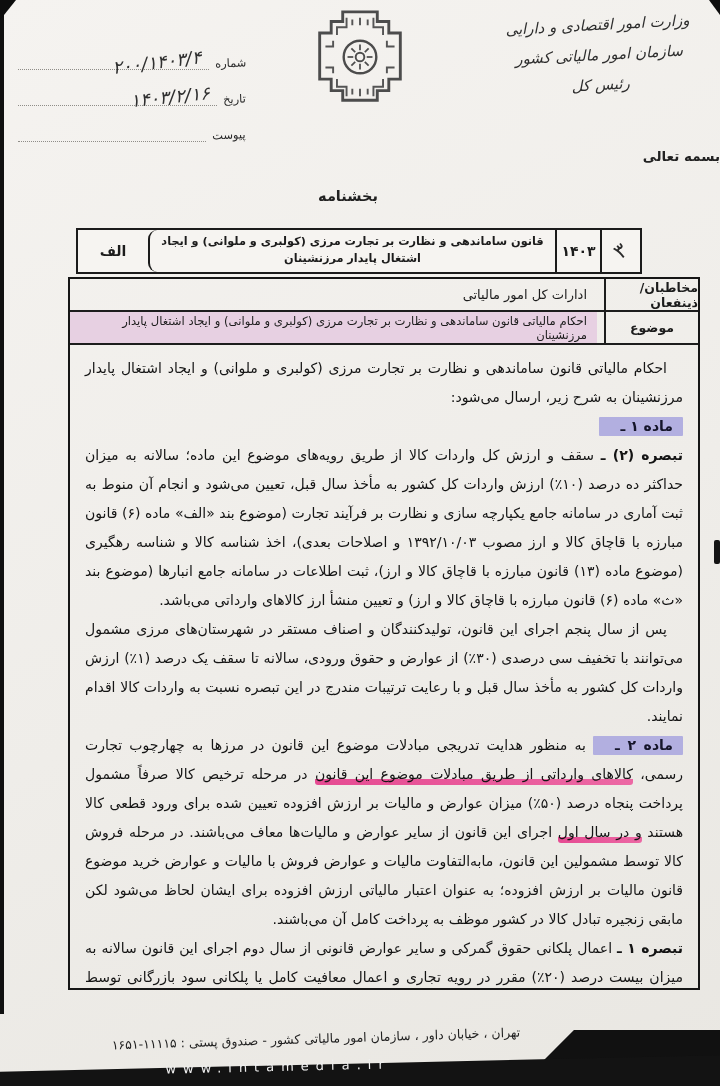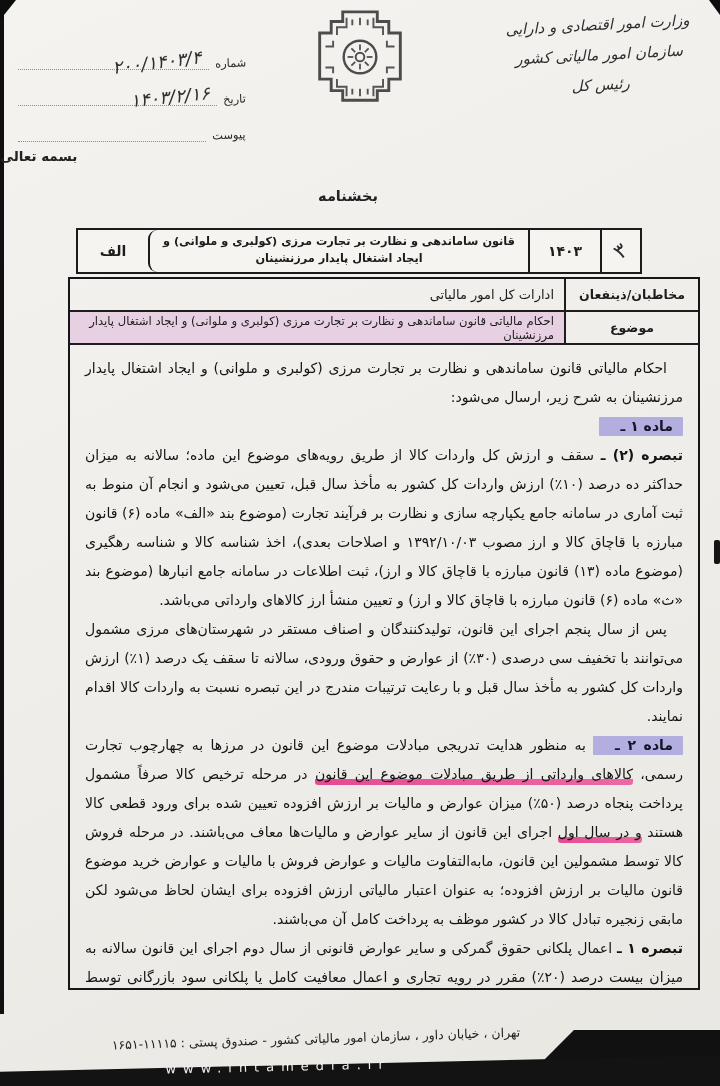--- a/index.html
+++ b/index.html
@@ -35,45 +35,45 @@
   .hlabel { font-size:11.5px; color:#2a2a2a; padding-left:6px; white-space:nowrap; transform:rotate(-2deg); }
   .hline { flex:1; border-bottom:1px dotted #8f8d88; height:24px; position:relative; }
   .hval {
     position:absolute; bottom:2px; right:6px; direction:ltr;
     font-size:18px; color:#2f2f2f; font-style:italic; letter-spacing:2px;
     transform:rotate(-7deg); transform-origin:right bottom; white-space:nowrap;
   }
   .hval.date { transform:rotate(-6deg); }
 
   
-  .basmala   { position:absolute; top:148px; left:0; width:720px; text-align:left; font-weight:bold; font-size:13.5px; color:#222; }
+  .basmala   { position:absolute; top:148px; left:0; width:720px; text-align:right; font-weight:bold; font-size:13.5px; color:#222; }
   .doc-type  { position:absolute; top:188px; left:0; width:696px; text-align:center; font-weight:bold; font-size:14.5px; color:#222; }
 
   
   .class-bar {
     position:absolute; top:228px; right:78px; width:566px; height:46px;
     display:flex; direction:rtl; border:2px solid #1b1b1b; background:#f6f4f1;
   }
   .class-cell { display:flex; align-items:center; justify-content:center; border-left:2px solid #1b1b1b; }
   .class-cell:last-child { border-left:none; }
   .cc-serial { width:40px; font-size:21px; color:#2b2b2b; }
   .cc-serial span { display:inline-block; transform:rotate(-38deg); }
-  .cc-year   { width:72px; font-weight:bold; font-size:14px; }
+  .cc-year   { width:45px; font-weight:bold; font-size:14px; }
   .cc-law    { flex:1; font-weight:bold; font-size:11.3px; padding:0 8px; text-align:center; line-height:1.5;border-radius:9px; }
   .cc-code   { width:70px; font-weight:bold; font-size:14px;text-align:right; }
 
   
   .frame {
     position:absolute; top:277px; right:20px; left:68px; width:632px; height:713px;
     border:2.5px solid #161616; direction:rtl; overflow:hidden; background:transparent;
   }
   .meta-row { display:flex; direction:rtl; border-bottom:2px solid #1d1d1d; height:33px; }
   .meta-label {
-    width:134px; border-left:2px solid #1d1d1d; display:flex; align-items:center; justify-content:center;
-    font-weight:bold; font-size:12.5px;
+    width:94px; border-left:2px solid #1d1d1d; display:flex; align-items:center; justify-content:center;
+    font-weight:bold; font-size:12.5px;margin-left:7px;
   }
   .meta-value { flex:1; display:flex; align-items:center; padding:0 10px; font-weight:normal; font-size:13px; }
   .meta-value.subject { background:#e7d0e2; font-size:11.6px; }
 
   .body-text { padding:9px 15px 0 15px; font-size:14px; line-height:29px; text-align:justify; color:#141414; }
   .body-text p { margin:0; }
   .p-indent { text-indent:16px; }
   .badge {
     background:#b2afe0; color:#15152a; font-weight:bold;
     padding:1px 10px 2px 22px; border-radius:1px;

